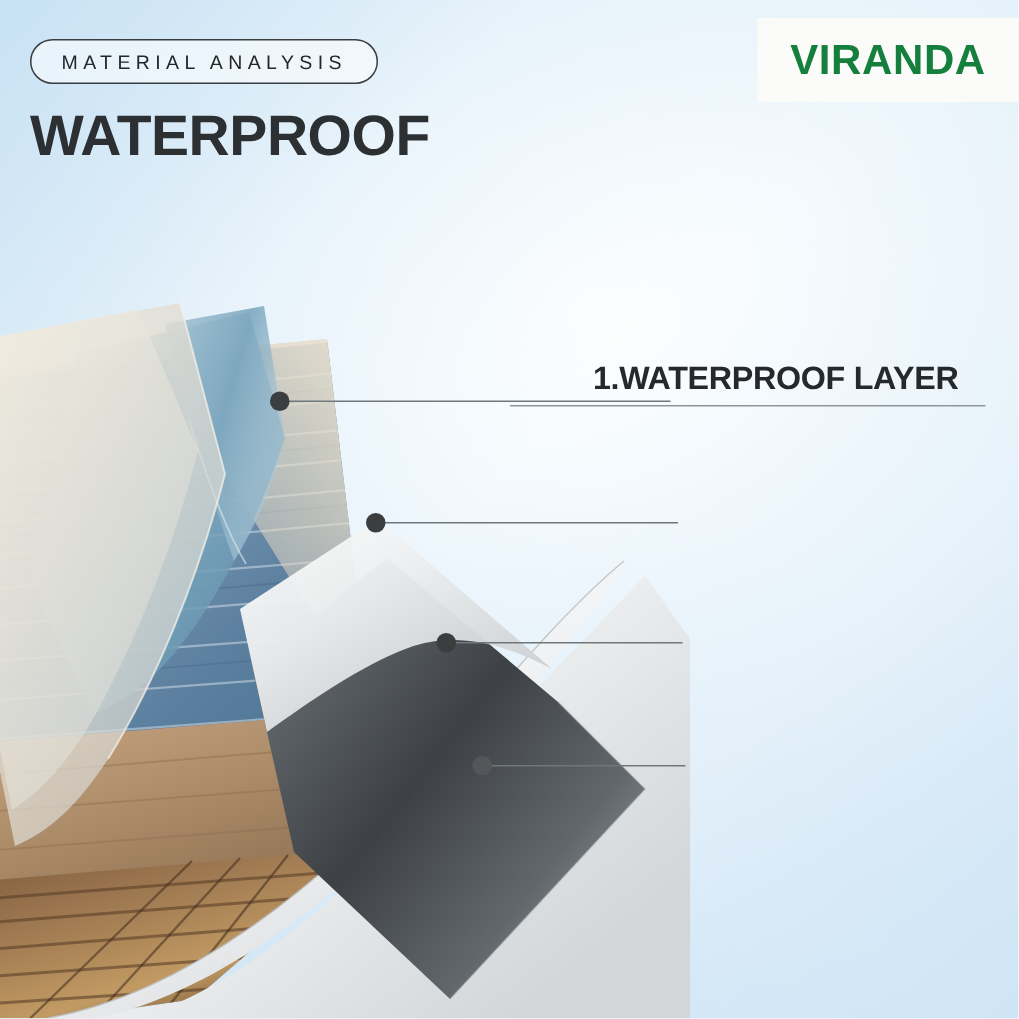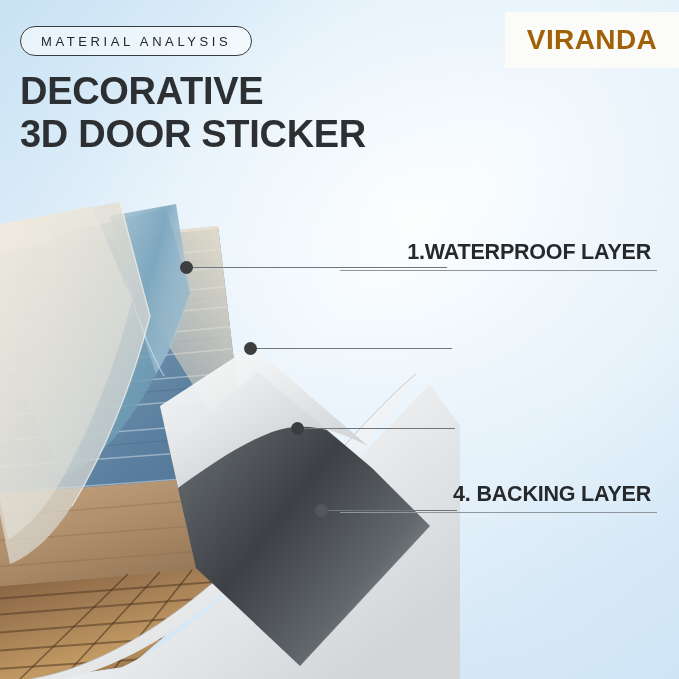--- a/index.html
+++ b/index.html
@@ -83,21 +83,21 @@
     width: 174px;
     height: 56px;
     background: #fbfbf9;
     display: flex;
     align-items: center;
     justify-content: center;
   }
   .logo-text {
     font-size: 28px;
     font-weight: bold;
-    color: #a16207;
+    color: #15803d;
     letter-spacing: 0.4px;
   }
 
   
   .art {
     position: absolute;
     left: 0;
     top: 196px;
     width: 460px;
     height: 483px;
@@ -111,21 +111,21 @@
     width: 339px;
     text-align: right;
   }
   .callout-text {
     display: block;
     font-size: 21.5px;
     font-weight: bold;
     color: #26292c;
     letter-spacing: -0.2px;
     white-space: nowrap;
-    padding-right: 28px;
+    padding-right: 40px;
     padding-bottom: 5px;
   }
   .callout-rule {
     display: block;
     height: 1px;
     background: #8e969c;
     margin-left: 0;
     margin-right: 22px;
   }
   .c1 { top: 240px; }
@@ -337,31 +337,26 @@
   <div class="leader" style="left:327px; top:510px; width:130px;"></div>
   <div class="dot d4" style="left:315px; top:504px;"></div>
 
   <div class="callout c1">
     <span class="callout-text">1.WATERPROOF LAYER</span>
     <span class="callout-rule"></span>
   </div>
 
 
 
-  <div class="callout c4">
-    <span class="callout-text">4. BACKING LAYER</span>
-    <span class="callout-rule"></span>
-  </div>
 
   <div class="badge">
     <span>MATERIAL ANALYSIS</span>
   </div>
 
   <div class="title-block">
-    <span class="title-line">DECORATIVE</span>
-    <span class="title-line">3D DOOR STICKER</span>
+    <span class="title-line">WATERPROOF</span>
   </div>
 
   <div class="logo-box">
     <span class="logo-text">VIRANDA</span>
   </div>
 
 </div>
 
 </body></html>

